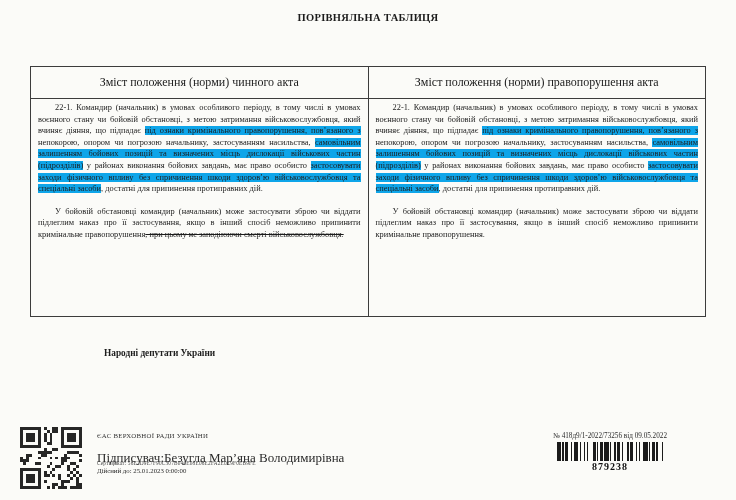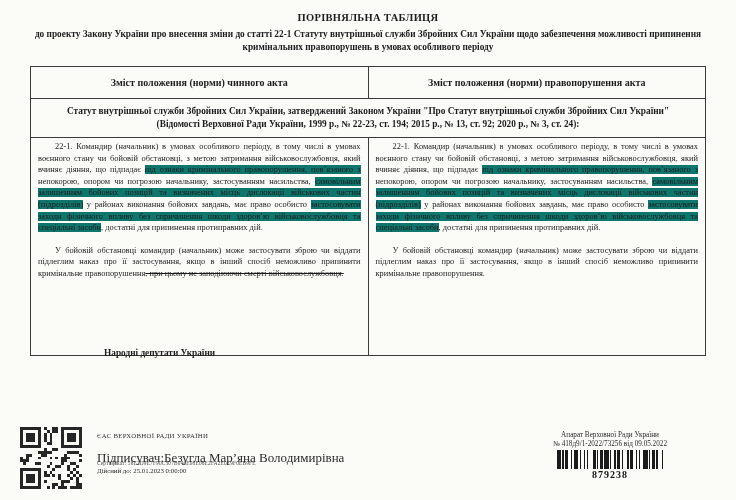--- a/index.html
+++ b/index.html
@@ -18,35 +18,35 @@
     position:absolute; top:28px; left:22px; right:22px;
     text-align:center; font-weight:bold; font-size:9.3px; line-height:13px;
   }
 
   table.cmp {
     position:absolute; left:30px; top:66px; width:676px;
     border-collapse:collapse; table-layout:fixed;
   }
   table.cmp, table.cmp th, table.cmp td { border:1.4px solid #3c3c3c; }
   table.cmp th {
-    width:50%; height:27px; font-size:10px; font-weight:bold;
+    width:50%; height:27px; font-size:12px; font-weight:normal;
     text-align:center; vertical-align:middle; padding:2px 10px;
   }
   td.spanrow {
     font-size:9.3px; font-weight:bold; text-align:center;
     padding:6px 24px; line-height:13px;
   }
   td.body-cell {
     vertical-align:top; height:206px;
     padding:3px 7px 8px 7px;
     font-size:8.4px; line-height:11.6px; text-align:justify;
   }
   td.body-cell p { margin:0; text-indent:17px; }
   td.body-cell p + p { margin-top:11px; }
-  .seg-hl { background:#0f766e; }
+  .seg-hl { background:#0ea5e9; }
   .seg-strike { text-decoration:line-through; text-decoration-thickness:1px; }
 
   .signatories {
     position:absolute; left:64px; top:348px;
     font-weight:bold; font-size:9.3px;margin-left:40px;
   }
 
   
   .qr {
     position:absolute; left:20px; top:427px; width:62px; height:62px;
@@ -70,30 +70,26 @@
   }
   .barcode div { height:100%; }
   .bc-num { font-size:10px; font-weight:bold; letter-spacing:1px; color:#111; }
 </style>
 </head>
 <body>
 
 <div class="page">
 
   <div class="title">ПОРІВНЯЛЬНА ТАБЛИЦЯ</div>
-  <div class="subtitle">до проекту Закону України про внесення зміни до статті 22-1 Статуту внутрішньої служби Збройних Сил України щодо забезпечення можливості припинення кримінальних правопорушень в умовах особливого періоду</div>
 
   <table class="cmp">
     <tbody>
         <tr>
       <th>Зміст положення (норми) чинного акта</th>
       <th>Зміст положення (норми) правопорушення акта</th>
-    </tr>
-    <tr>
-      <td class="spanrow" colspan="2">Статут внутрішньої служби Збройних Сил України, затверджений Законом України "Про Статут внутрішньої служби Збройних Сил України" (Відомості Верховної Ради України, 1999 р., № 22-23, ст. 194; 2015 р., № 13, ст. 92; 2020 р., № 3, ст. 24):</td>
     </tr>
     <tr>
       <td class="body-cell">
         <p><span>22-1. Командир (начальник) в умовах особливого періоду, в тому числі в умовах воєнного стану чи бойовій обстановці, з метою затримання військовослужбовця, який вчиняє діяння, що підпадає </span><span class="seg-hl">під ознаки кримінального правопорушення, пов’язаного з</span><span> непокорою, опором чи погрозою начальнику, застосуванням насильства, </span><span class="seg-hl">самовільним залишенням бойових позицій та визначених місць дислокації військових частин (підрозділів)</span><span> у районах виконання бойових завдань, має право особисто </span><span class="seg-hl">застосовувати заходи фізичного впливу без спричинення шкоди здоров’ю військовослужбовця та спеціальні засоби</span><span>, достатні для припинення протиправних дій.</span></p>
         <p><span>У бойовій обстановці командир (начальник) може застосувати зброю чи віддати підлеглим наказ про її застосування, якщо в інший спосіб неможливо припинити кримінальне правопорушення</span><span class="seg-strike">, при цьому не заподіюючи смерті військовослужбовця.</span></p>
       </td>
       <td class="body-cell">
         <p><span>22-1. Командир (начальник) в умовах особливого періоду, в тому числі в умовах воєнного стану чи бойовій обстановці, з метою затримання військовослужбовця, який вчиняє діяння, що підпадає </span><span class="seg-hl">під ознаки кримінального правопорушення, пов’язаного з</span><span> непокорою, опором чи погрозою начальнику, застосуванням насильства, </span><span class="seg-hl">самовільним залишенням бойових позицій та визначених місць дислокації військових частин (підрозділів)</span><span> у районах виконання бойових завдань, має право особисто </span><span class="seg-hl">застосовувати заходи фізичного впливу без спричинення шкоди здоров’ю військовослужбовця та спеціальні засоби</span><span>, достатні для припинення протиправних дій.</span></p>
         <p><span>У бойовій обстановці командир (начальник) може застосувати зброю чи віддати підлеглим наказ про її застосування, якщо в інший спосіб неможливо припинити кримінальне правопорушення.</span></p>
       </td>
@@ -545,21 +541,20 @@
       <div class="on"></div>
       <div class="on"></div>
       <div class="on"></div>
     </div>
   <div class="eas">ЄАС ВЕРХОВНОЇ РАДИ УКРАЇНИ</div>
   <div class="signer">Підписувач:Безугла Мар’яна Володимирівна</div>
   <div class="cert">Сертифікат: 58E2D9E7F90C307B046E08E08E2FA2E0E9F0EB9FE</div>
   <div class="valid">Дійсний до: 25.01.2023 0:00:00</div>
 
   <div class="footer-right">
-    <div class="org">Апарат Верховної Ради України</div>
     <div class="reg">№ 418д9/1-2022/73256 від 09.05.2022</div>
     <div class="barcode">
         <div style="width: 4.35px; background: rgb(27, 27, 27);"></div>
         <div style="width: 1.45px; background: transparent;"></div>
         <div style="width: 1.45px; background: rgb(27, 27, 27);"></div>
         <div style="width: 1.45px; background: transparent;"></div>
         <div style="width: 2.9px; background: rgb(27, 27, 27);"></div>
         <div style="width: 2.9px; background: transparent;"></div>
         <div style="width: 1.45px; background: rgb(27, 27, 27);"></div>
         <div style="width: 1.45px; background: transparent;"></div>

